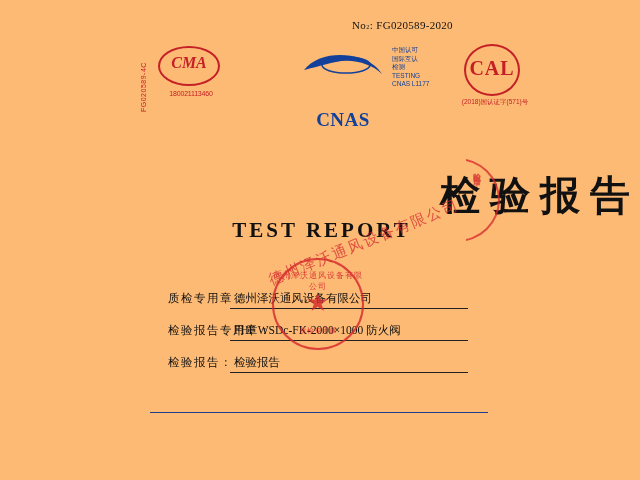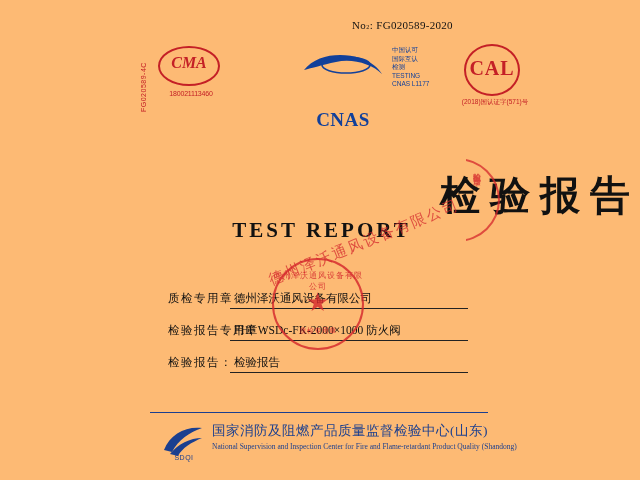--- a/index.html
+++ b/index.html
@@ -510,25 +510,14 @@
   <div class="seal-round">
     <div class="circle"></div>
     <div class="arc-top">德州泽沃通风设备有限公司</div>
     <div class="star">★</div>
     <div class="arc-bottom">质检专用章</div>
   </div>
 
   <div class="seal-slanted">德州泽沃通风设备有限公司</div>
 
   <div class="footer-rule"></div>
-  <div class="footer">
-    <div class="logo">
-      <svg width="42" height="34" viewBox="0 0 42 34">
-        <path d="M2 26 C 8 10, 24 2, 40 4 C 28 8, 16 16, 10 28 Z" fill="#1b3f8f"></path>
-        <path d="M8 30 C 16 20, 28 14, 40 14 C 30 18, 20 24, 16 32 Z" fill="#1b3f8f"></path>
-      </svg>
-    </div>
-    <div class="sdqi">SDQI</div>
-    <div class="cn">国家消防及阻燃产品质量监督检验中心(山东)</div>
-    <div class="en">National Supervision and Inspection Center for Fire and Flame-retardant Product Quality (Shandong)</div>
-  </div>
 
 </div>
 
 </body></html>

